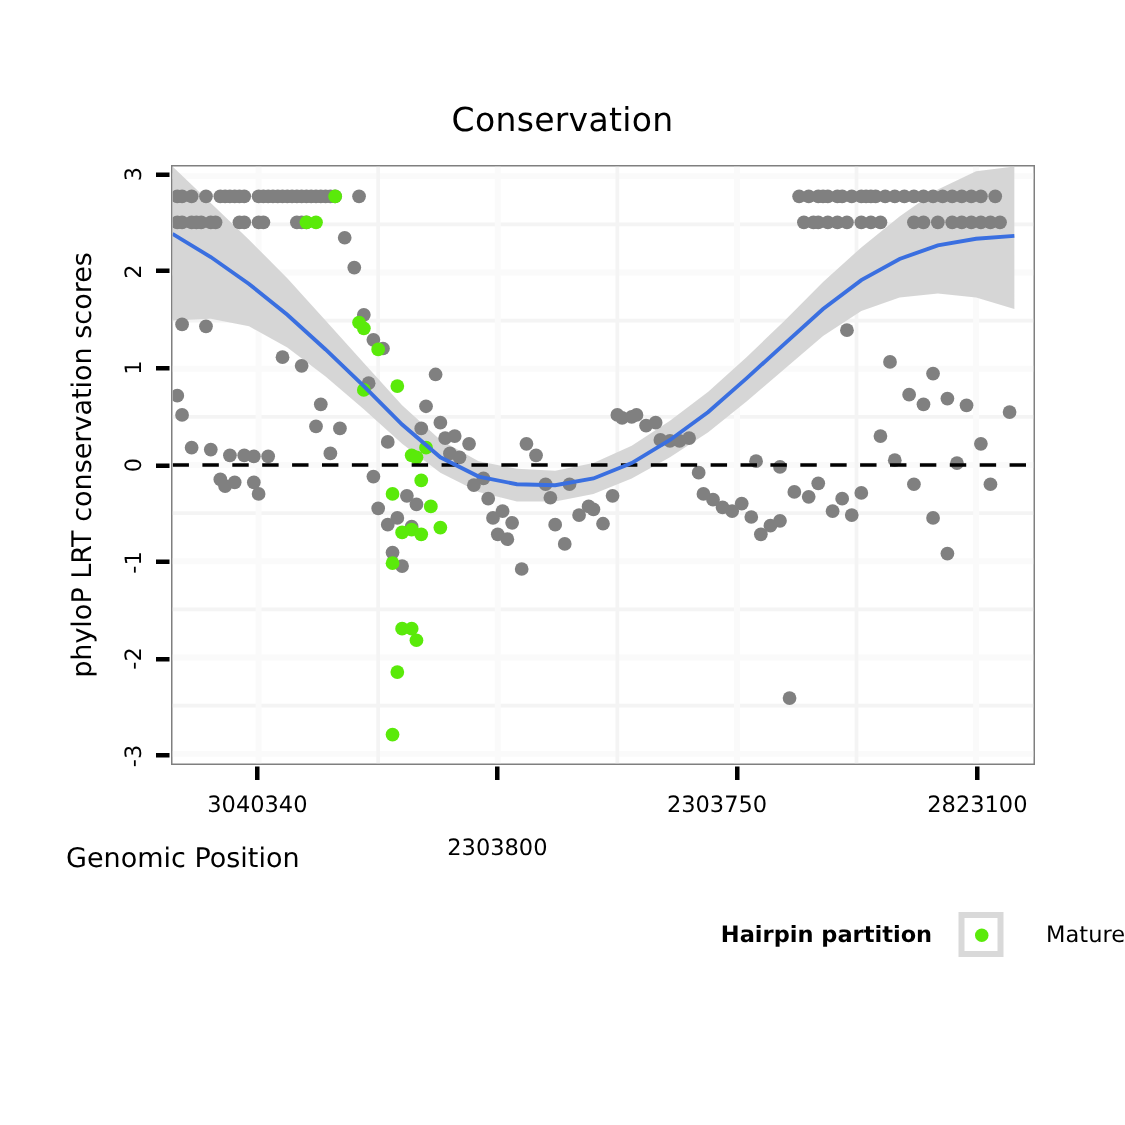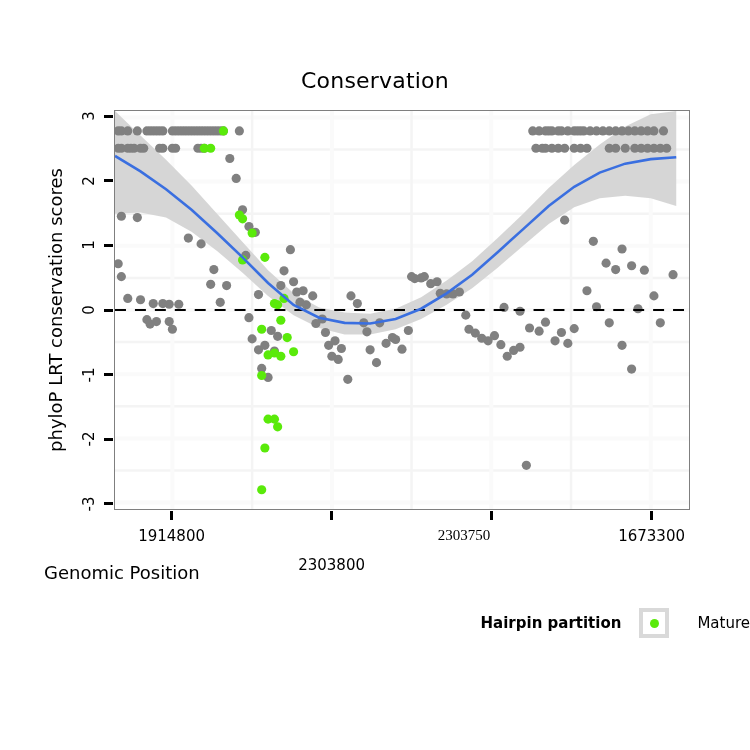--- a/index.html
+++ b/index.html
@@ -446,27 +446,27 @@
       <div class="ytl-wrap" style="top: 171.968px;">
         <span>2</span>
       </div>
       <div class="tick-mark y-tick-mark" style="top: 114.952px;"></div>
       <div class="ytl-wrap" style="top: 107.452px;">
         <span>3</span>
       </div>
     </div>
   <div id="x-ticks">
       <div class="tick-mark x-tick-mark" style="left: 170.1px;"></div>
-      <div class="x-tick-label" style="left: 171.6px;">1914800</div>
+      <div class="x-tick-label" style="left: 171.6px;">3040340</div>
       <div class="tick-mark x-tick-mark" style="left: 330.1px;"></div>
       <div class="x-tick-label" style="left: 331.6px; margin-top: 29px;">2303800</div>
       <div class="tick-mark x-tick-mark" style="left: 490.1px;"></div>
-      <div class="x-tick-label" style="left: 464px; font-family: Liberation Serif, serif;">2303750</div>
+      <div class="x-tick-label" style="left: 478px;">2303750</div>
       <div class="tick-mark x-tick-mark" style="left: 650.1px;"></div>
-      <div class="x-tick-label" style="left: 651.6px;">1673300</div>
+      <div class="x-tick-label" style="left: 651.6px;">2823100</div>
     </div>
 
   <div id="y-axis-title-wrap">
     <div id="y-axis-title">phyloP LRT conservation scores</div>
   </div>
 
   <div id="x-axis-title">Genomic Position</div>
 
   <div id="legend">
     <span id="legend-title">Hairpin partition</span>

